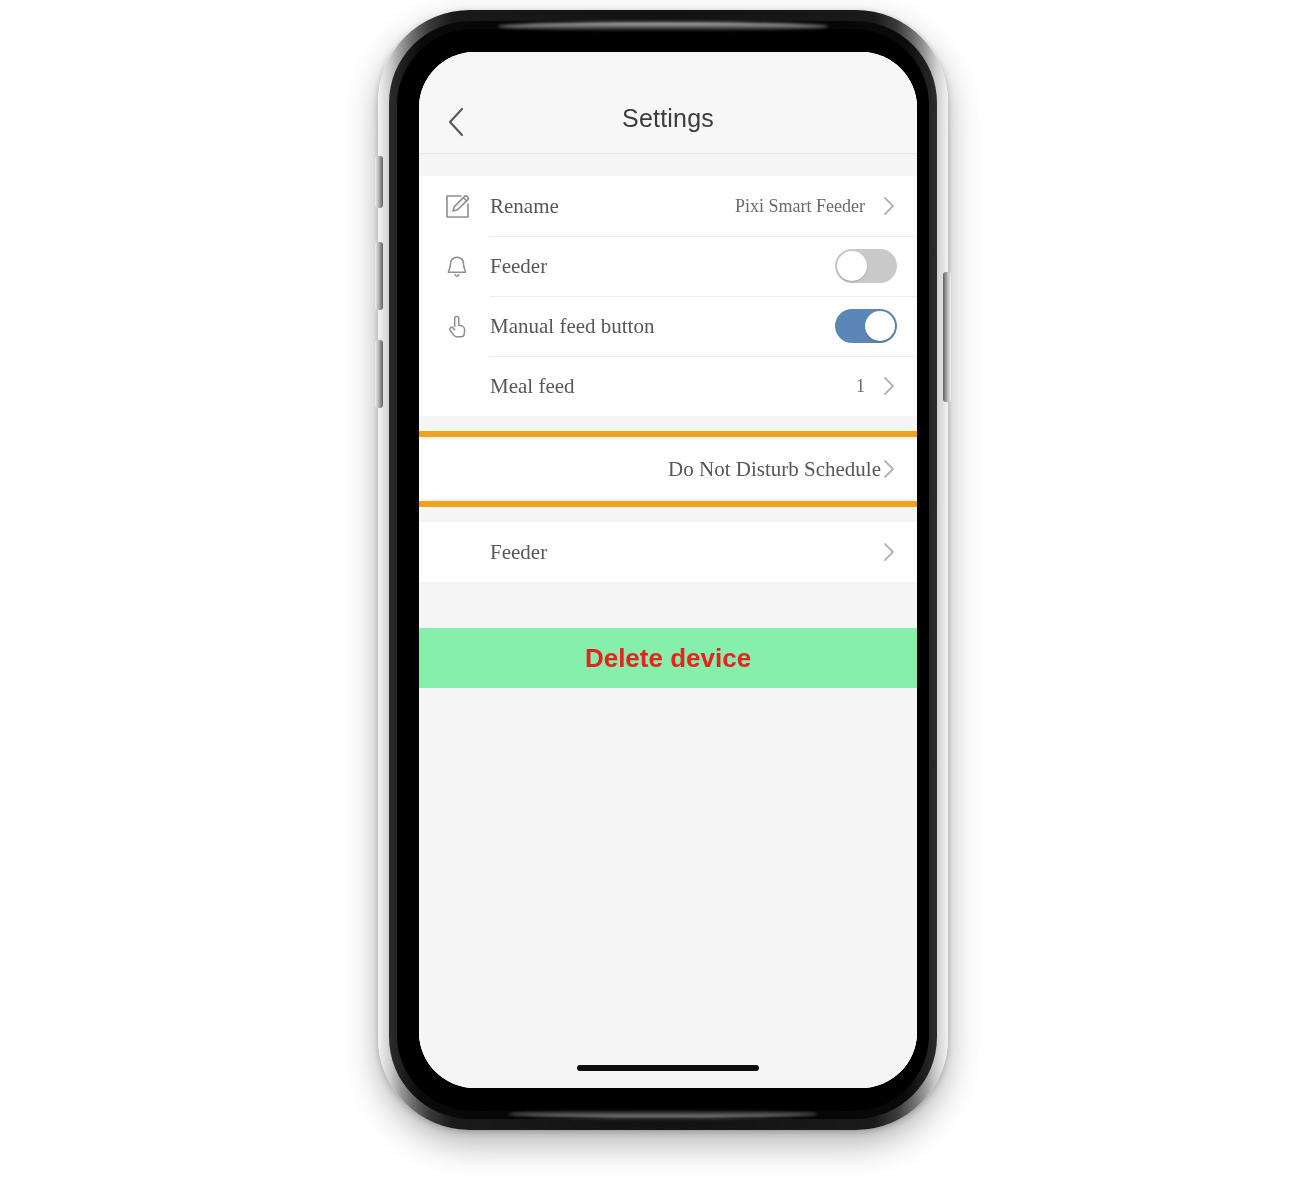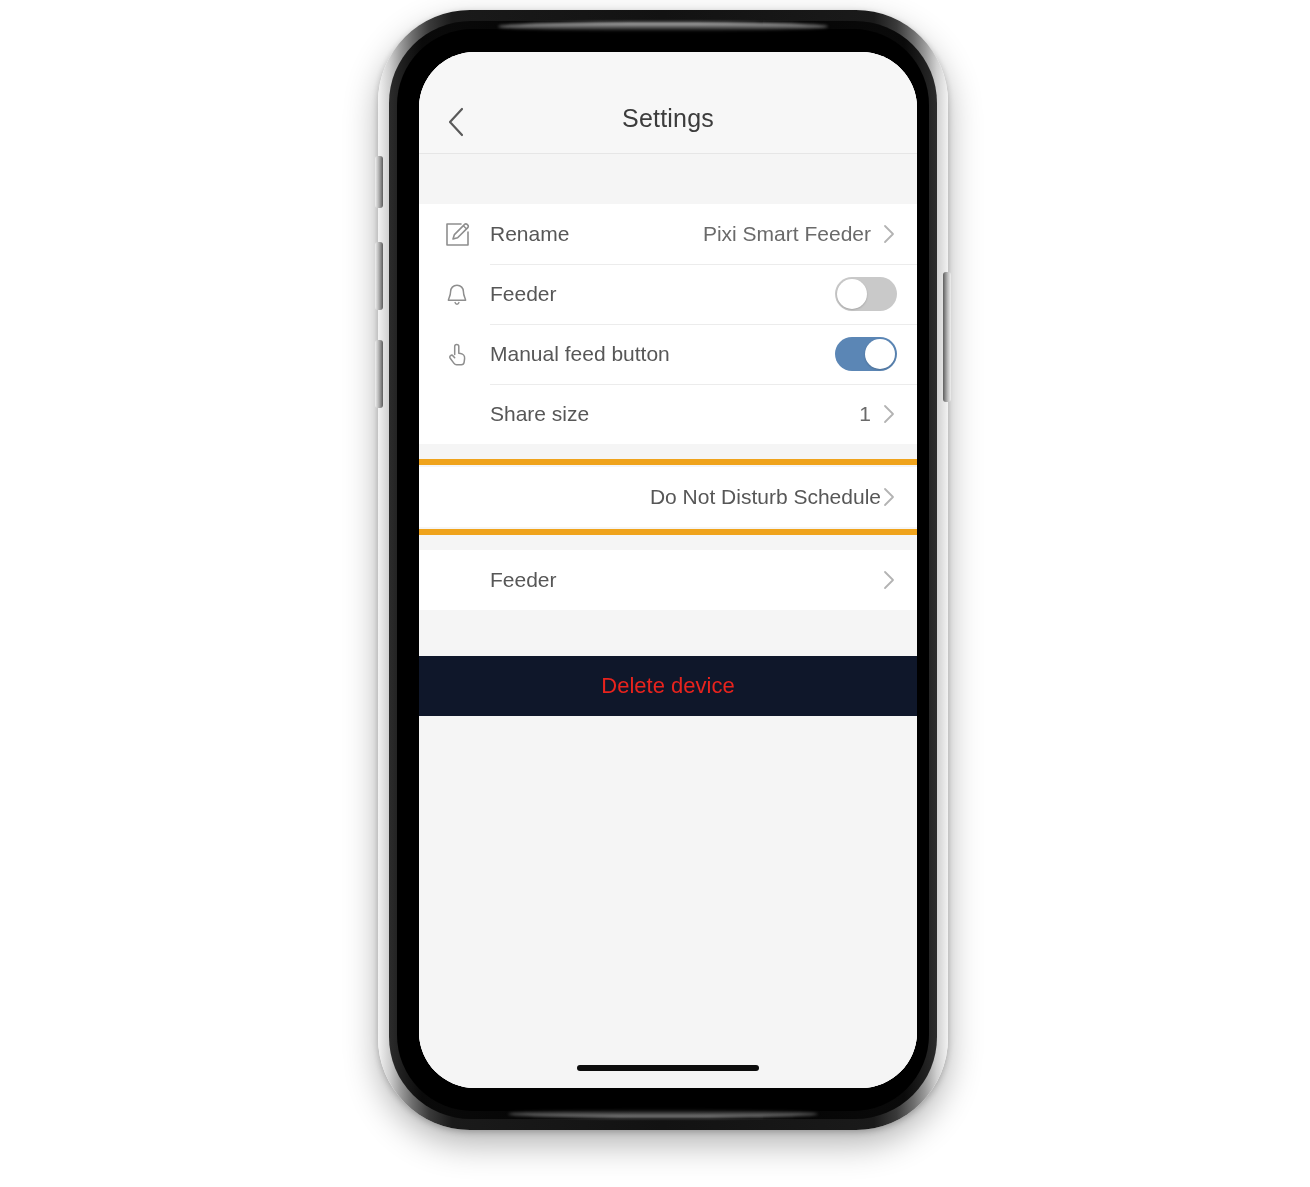--- a/index.html
+++ b/index.html
@@ -86,21 +86,20 @@
     border-radius: 56px;
     overflow: hidden;
     background: #f6f6f6;
   }
   #screen-inner {
     position: absolute;
     inset: 0;
     background: #f5f5f5;
     display: flex;
     flex-direction: column;
-    gap: 28px;
   }
 
   
   .navbar {
     position: relative;
     height: 101px;
     background: #f7f7f7;
     border-bottom: 1px solid #e6e6e6;
     flex: 0 0 auto;
   }
@@ -125,21 +124,21 @@
     color: #3c3c3c;
     letter-spacing: 0.2px;
   }
 
   
   .content { flex: 1 1 auto; background: #f5f5f5; position: relative; }
 
   .gap { height: 23px; background: #f5f5f5; }
   .gap-sm { height: 22px; background: #f5f5f5; }
 
-  .group { background: #be185d; }
+  .group { background: #be185d; font-family: Liberation Serif, serif; }
 
   .row {
     position: relative;
     display: flex;
     align-items: center;
     height: 60px;
     background: #ffffff;
     padding: 0 20px 0 23px;
     box-sizing: border-box;
     cursor: pointer;
@@ -161,23 +160,23 @@
     justify-content: center;
   }
   .row-icon.empty { }
   .row-label {
     font-size: 21px;
     color: #575757;
     flex: 1 1 auto;
     white-space: nowrap;
   }
   .row-value {
-    font-size: 21px;
+    font-size: 18px;
     color: #6a6a6a;
-    margin-right: 10px;
+    margin-right: 16px;
     white-space: nowrap;
   }
   .chev {
     width: 16px;
     height: 16px;
     flex: 0 0 16px;
     display: flex;
     align-items: center;
     justify-content: center;
   }
@@ -220,27 +219,28 @@
     border: 6px solid #efa31c;
     border-radius: 12px;
     box-sizing: border-box;
     pointer-events: none;
     z-index: 5;
   }
 
   
   .delete-row {
     height: 60px;
-    background: #0f172a;
+    background: #86efac;
     display: flex;
     align-items: center;
     justify-content: center;
-    font-size: 22px;
+    font-size: 26px;
     color: #e8231d;
     cursor: pointer;
+    font-weight: bold;
   }
 
   .filler { background: #f5f5f5; flex: 1 1 auto; }
 
   
   .home-ind {
     position: absolute;
     left: 50%;
     transform: translateX(-50%);
     bottom: 17px;
@@ -322,21 +322,21 @@
               </svg>
             </span>
             <span class="row-label">Manual feed button</span>
             <span class="toggle on">
                 <span class="knob"></span>
               </span>
           </div>
 
           <div class="row">
             <span class="row-icon empty"></span>
-            <span class="row-label">Share size</span>
+            <span class="row-label">Meal feed</span>
             <span class="row-value">1</span>
             <span class="chev">
               <svg width="12" height="20" viewBox="0 0 12 20" fill="none">
                   <path d="M2 2 L10 10 L2 18" stroke="#b3b3b3" stroke-width="1.8" stroke-linecap="round" stroke-linejoin="round"></path>
                 </svg>
             </span>
           </div>
         </div>
 
         <div class="gap"></div>

